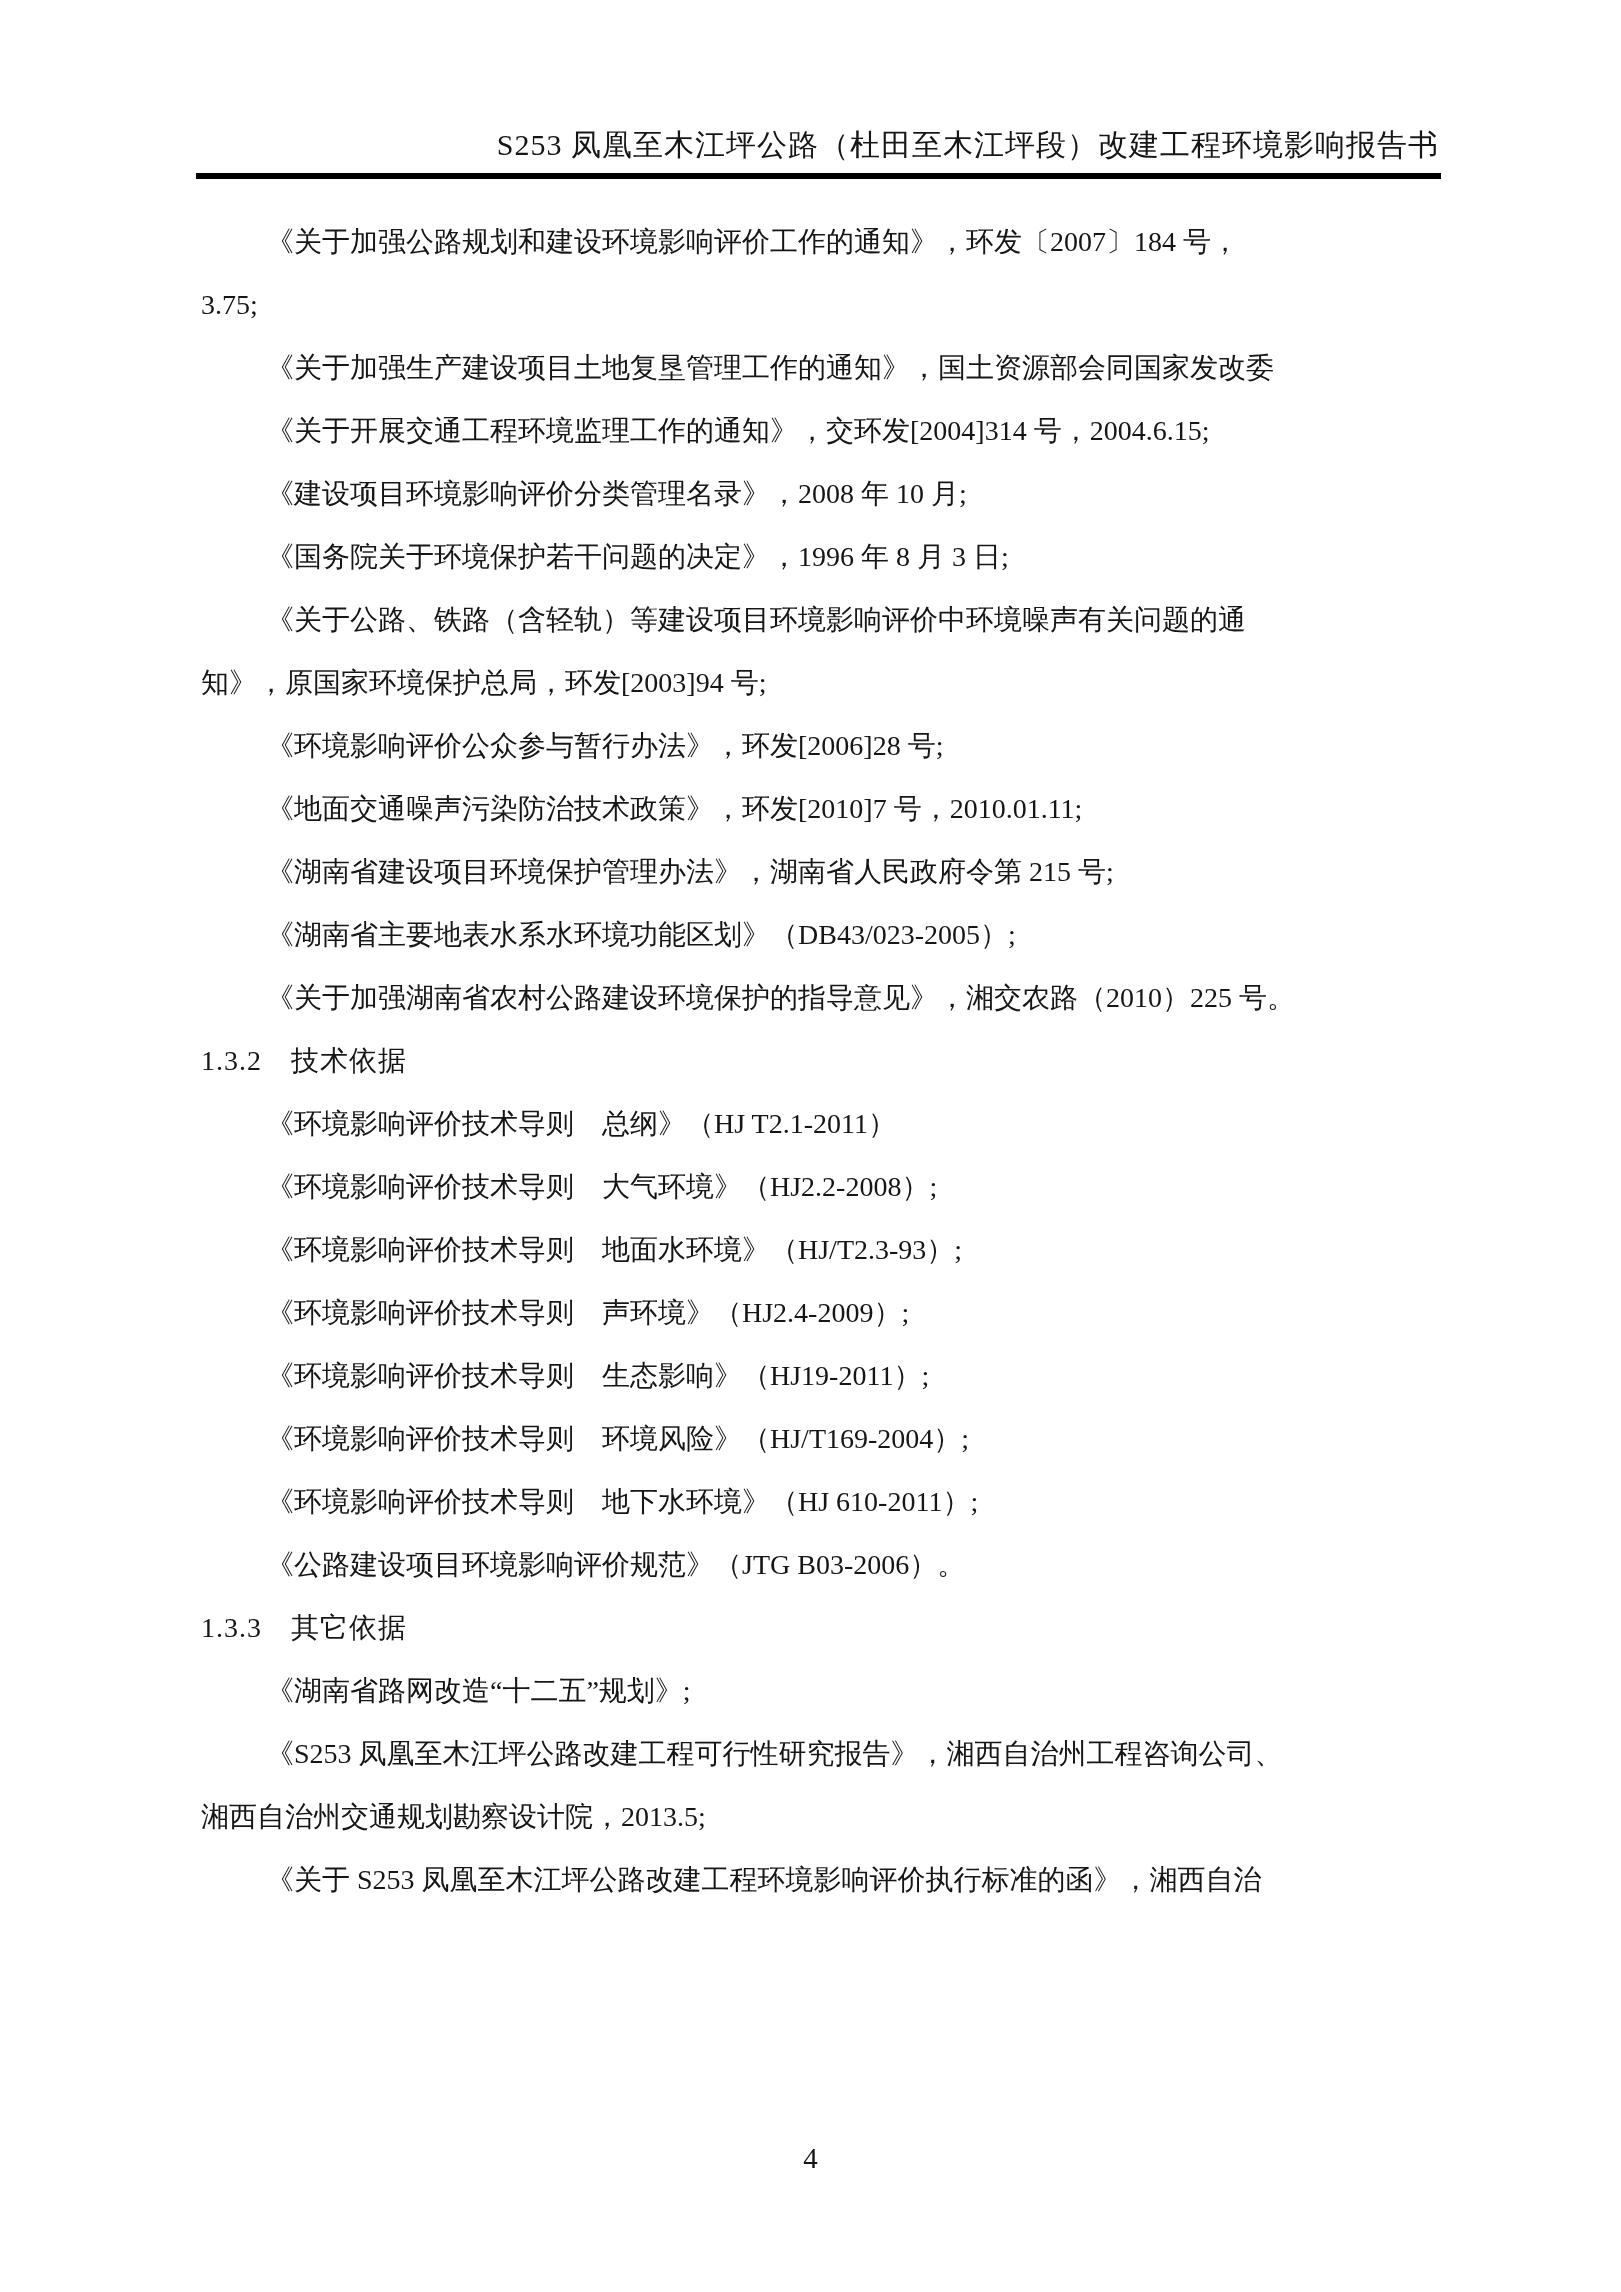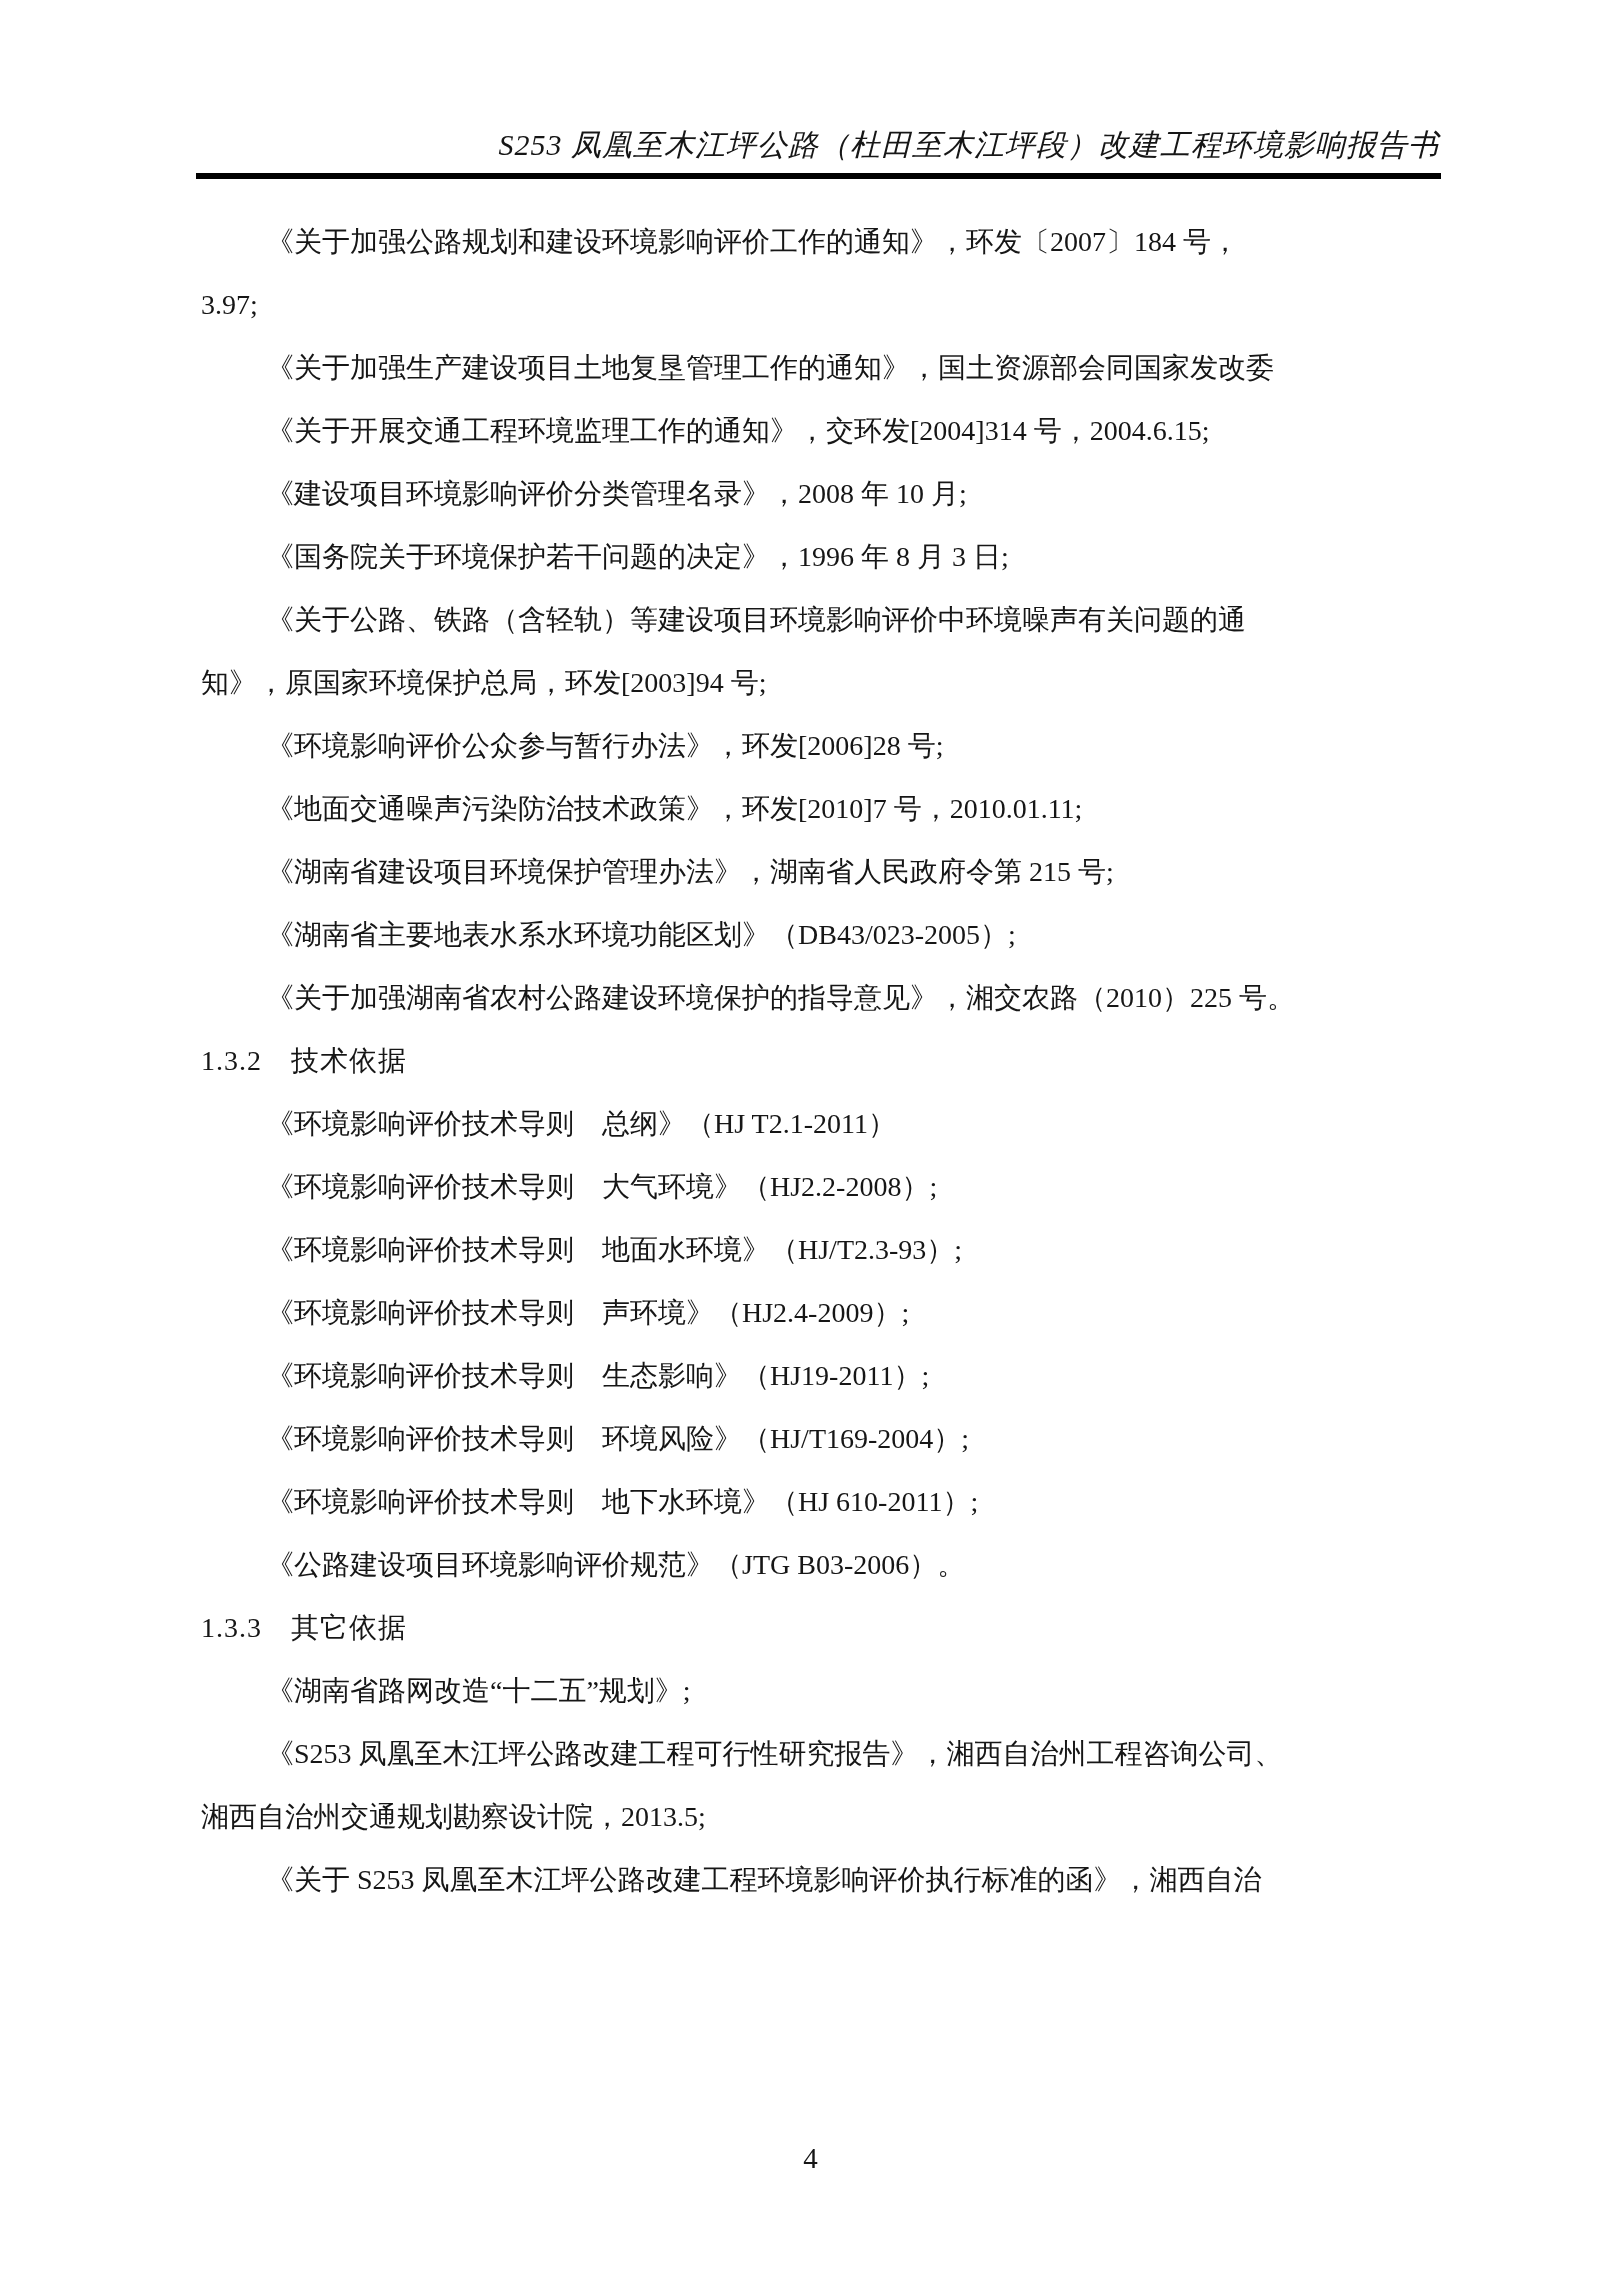--- a/index.html
+++ b/index.html
@@ -7,21 +7,21 @@
     width:1621px;height:2293px;
     background:#ffffff;
     position:relative;
     font-family:"Liberation Serif","DejaVu Serif",serif;
     color:#161616;
   }
   .page{position:absolute;inset:0;}
   .header{
     position:absolute;left:196px;top:125px;width:1243px;
     text-align:right;font-size:30px;line-height:39px;
-    letter-spacing:1px;white-space:nowrap;font-style:italic;
+    letter-spacing:1px;white-space:nowrap;
   }
   .header-rule{
     position:absolute;left:196px;top:173px;width:1245px;height:5.9px;
     background:#000;
   }
   .content{
     position:absolute;left:201px;top:210px;width:1243px;
     font-size:28px;
   }
   .line{
@@ -42,21 +42,21 @@
 <div class="page">
 
   <div class="header">
     <span>S253 凤凰至木江坪公路（杜田至木江坪段）改建工程环境影响报告书</span>
   </div>
 
   <div class="header-rule"></div>
 
   <div class="content" id="content">
       <div class="line body indent">《关于加强公路规划和建设环境影响评价工作的通知》，环发〔2007〕184 号，</div>
-      <div class="line body">3.97;</div>
+      <div class="line body">3.75;</div>
       <div class="line body indent">《关于加强生产建设项目土地复垦管理工作的通知》，国土资源部会同国家发改委</div>
       <div class="line body indent">《关于开展交通工程环境监理工作的通知》，交环发[2004]314 号，2004.6.15;</div>
       <div class="line body indent">《建设项目环境影响评价分类管理名录》，2008 年 10 月;</div>
       <div class="line body indent">《国务院关于环境保护若干问题的决定》，1996 年 8 月 3 日;</div>
       <div class="line body indent">《关于公路、铁路（含轻轨）等建设项目环境影响评价中环境噪声有关问题的通</div>
       <div class="line body">知》，原国家环境保护总局，环发[2003]94 号;</div>
       <div class="line body indent">《环境影响评价公众参与暂行办法》，环发[2006]28 号;</div>
       <div class="line body indent">《地面交通噪声污染防治技术政策》，环发[2010]7 号，2010.01.11;</div>
       <div class="line body indent">《湖南省建设项目环境保护管理办法》，湖南省人民政府令第 215 号;</div>
       <div class="line body indent">《湖南省主要地表水系水环境功能区划》（DB43/023-2005）;</div>

